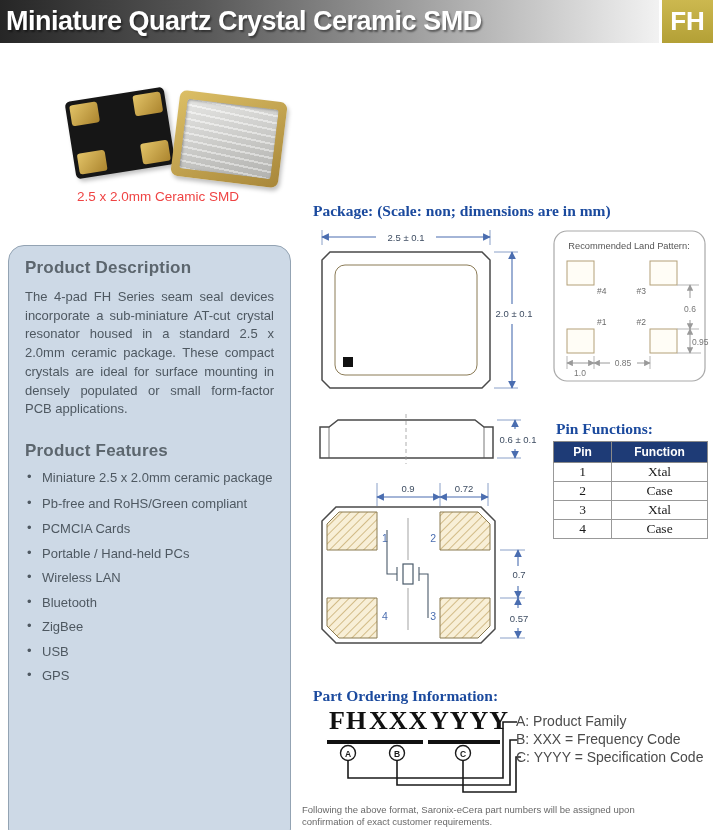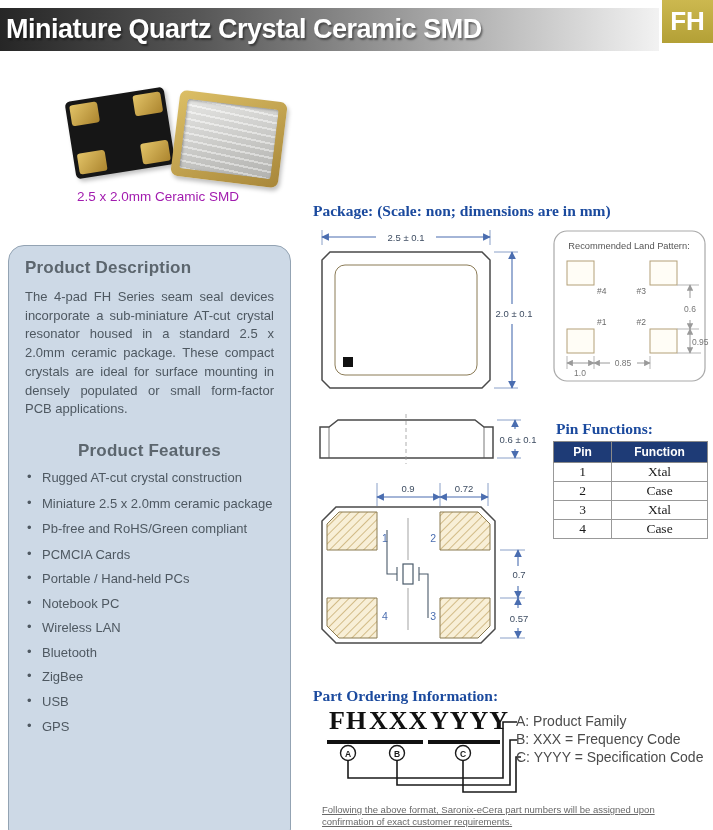--- a/index.html
+++ b/index.html
@@ -1,21 +1,21 @@
 <!DOCTYPE html>
 <html><head>
 <meta charset="utf-8">
 <style>
   * { margin:0; padding:0; box-sizing:border-box; }
   html,body { background:#fff; }
   body { width:713px; height:830px; font-family:"Liberation Sans",sans-serif; }
   #page { position:relative; width:713px; height:830px; overflow:hidden; background:#fff; }
 
   
-  .header-bar { position:absolute; left:0; top:8px; width:659px; height:43px;
+  .header-bar { position:absolute; left:0; top:0; width:659px; height:43px;
     background:linear-gradient(90deg,#262626 0%,#565656 30%,#9d9d9d 62%,#f2f2f2 100%);
     display:flex; align-items:center; }
   .header-title { color:#fff; font-weight:bold; font-size:27px; padding-left:6px;
     letter-spacing:-0.5px; white-space:nowrap; text-shadow:1.5px 1.5px 2px rgba(0,0,0,0.45); }
   .fh-badge { position:absolute; left:662px; top:0; width:51px; height:43px;
     background:linear-gradient(#ccb84f,#b3a036); color:#fff; font-weight:bold; font-size:26px;
     display:flex; align-items:center; justify-content:center; }
 
   
   .chip-black { position:absolute; left:70px; top:94px; width:100px; height:78px;
@@ -26,28 +26,28 @@
   .pad-tl{left:4px;top:4px;} .pad-tr{right:4px;top:4px;}
   .pad-bl{left:4px;bottom:4px;} .pad-br{right:4px;bottom:4px;}
   .chip-gold { position:absolute; left:175px; top:96px; width:108px; height:86px;
     background:linear-gradient(145deg,#dcbf66,#a8873a); border-radius:7px; transform:rotate(7deg);
     box-shadow:2px 3px 4px rgba(0,0,0,0.25); padding:8px; }
   .chip-gold .cavity { width:100%; height:100%; border-radius:3px;
     background:repeating-linear-gradient(5deg, rgba(255,255,255,0.35) 0 2px, rgba(0,0,0,0.04) 2px 7px),
                linear-gradient(160deg,#efefed,#b9b9b6);
     box-shadow:inset 1px 1px 3px rgba(0,0,0,0.35); }
   .photo-caption { position:absolute; left:58px; top:189px; width:200px; text-align:center;
-    font-size:13.5px; color:#a21caf; }
+    font-size:13.5px; color:#ef4444; }
 
   
   .info-panel { position:absolute; left:8px; top:245px; width:283px; height:600px;
     background:#cdd9e6; border:1px solid #93a3b3; border-radius:16px; padding:12px 16px; }
   .info-panel h2 { font-size:17px; color:#5c666e; font-weight:bold; letter-spacing:0.2px; }
   .info-panel .desc-body { margin-top:10px; font-size:13px; line-height:1.44; color:#4e5861; text-align:justify; }
-  .info-panel h2.mt { margin-top:22px;text-align:center; }
+  .info-panel h2.mt { margin-top:22px; }
   .info-panel ul { list-style:none; margin-top:8px; }
   .info-panel li { position:relative; padding-left:17px; font-size:13px; color:#4e5861;
     line-height:1.35; margin-bottom:8px; }
   .info-panel li::before { content:"•"; position:absolute; left:2px; top:-1px; }
   .apps li { margin-bottom:7px; }
 
   
   .blue-heading { position:absolute; font-family:"Liberation Serif",serif; font-weight:bold;
     font-size:15.5px; color:#1b4a9e; white-space:nowrap; }
   #pkg-heading { left:313px; top:202px; }
@@ -86,21 +86,21 @@
   .pin-table th:first-child, .pin-table td:first-child { width:58px; }
 
   
   .part-seg { position:absolute; top:706px; font-family:"Liberation Serif",serif; font-weight:bold;
     font-size:26px; color:#111; letter-spacing:1px; }
   #seg-a{left:329px;} #seg-b{left:369px;} #seg-c{left:430px;}
   .part-bar { position:absolute; top:740px; height:4px; background:#111; }
   #bar-a{left:327px;width:42px;} #bar-b{left:367px;width:56px;} #bar-c{left:428px;width:72px;}
   .legend-item { position:absolute; left:516px; font-size:14px; color:#4b4b4b; white-space:nowrap; }
   #leg-a{top:713px;} #leg-b{top:731px;} #leg-c{top:749px;}
-  .footnote { position:absolute; left:322px; font-size:9.5px; color:#686868; white-space:nowrap;text-decoration:underline; }
+  .footnote { position:absolute; left:302px; font-size:9.5px; color:#686868; white-space:nowrap; }
   #fn1{top:804px;} #fn2{top:816px;}
 </style>
 </head>
 <body>
 
 <div id="page">
 
   <div class="header-bar">
     <div class="header-title">Miniature Quartz Crystal Ceramic SMD</div>
   </div>
@@ -116,29 +116,27 @@
     <div class="cavity"></div>
   </div>
   <div class="photo-caption">2.5 x 2.0mm Ceramic SMD</div>
 
   <div class="info-panel">
     <h2>Product Description</h2>
     <p class="desc-body">The 4-pad FH Series seam seal devices incorporate a sub-miniature AT-cut crystal resonator housed in a standard 2.5 x 2.0mm ceramic package. These compact crystals are ideal for surface mounting in densely populated or small form-factor PCB applications.</p>
 
     <h2 class="mt">Product Features</h2>
     <ul class="features">
-      <li>Rugged AT-cut crystal construction</li>
       <li>Miniature 2.5 x 2.0mm ceramic package</li>
       <li>Pb-free and RoHS/Green compliant</li>
     </ul>
 
     <ul class="apps">
       <li>PCMCIA Cards</li>
       <li>Portable / Hand-held PCs</li>
-      <li>Notebook PC</li>
       <li>Wireless LAN</li>
       <li>Bluetooth</li>
       <li>ZigBee</li>
       <li>USB</li>
       <li>GPS</li>
 
     </ul>
   </div>
 
   <div id="pkg-heading" class="blue-heading">Package: (Scale: non; dimensions are in mm)</div>

